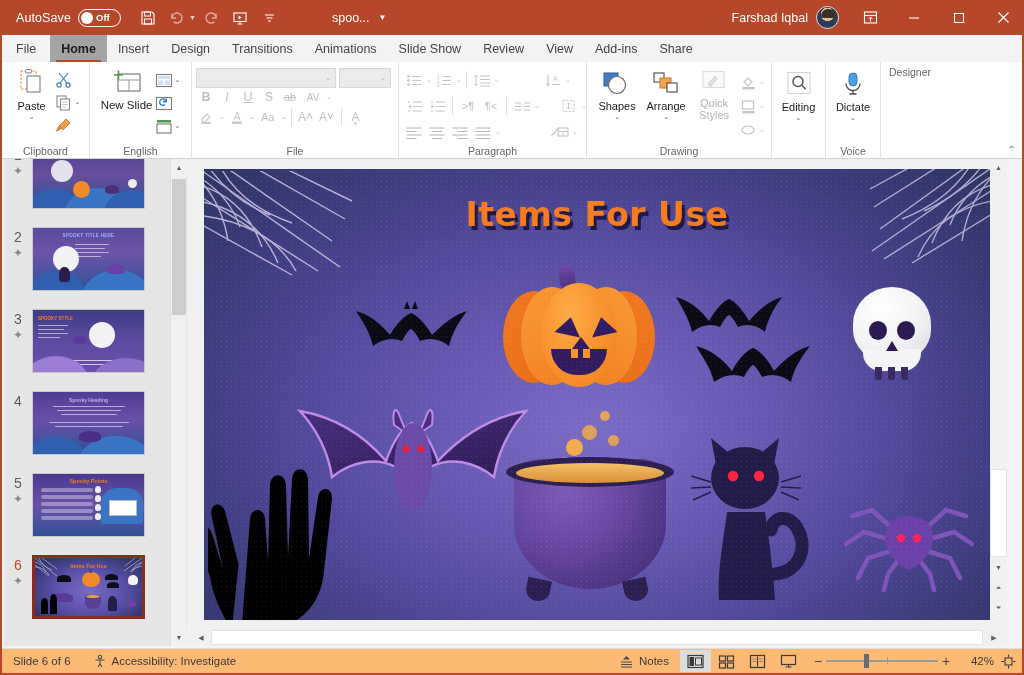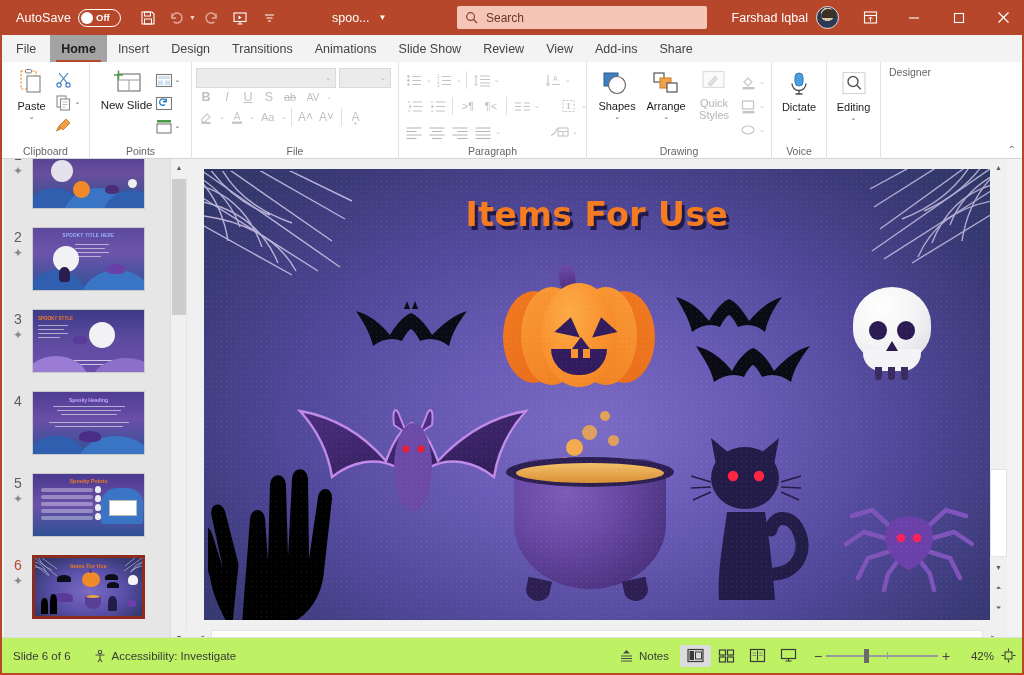--- a/index.html
+++ b/index.html
@@ -233,22 +233,22 @@
   }
   .sb-btn {
     position: absolute; display: flex; align-items: center; justify-content: center;
     font-size: 7px; color: #606060; background: #f0f0f0;
   }
   .sb-track { position: absolute; background: #fff; border: 1px solid #e3e3e3; }
 
   
   .statusbar {
     position: absolute; left: 0; bottom: 0;
-    width: 1020px; height: 36px;
-    background: #bef264; border-top: 1px solid #dedede;
+    width: 1020px; height: 25px;
+    background: #fdba74; border-top: 1px solid #dedede;
     display: flex; align-items: center;
     font-size: 11.5px; color: #3a3a3a;
   }
   .sb-item { display: flex; align-items: center; gap: 5px; padding: 0 11px; height: 25px; }
   .sb-right { margin-left: auto; display: flex; align-items: center; }
   .viewbtn {
     width: 31px; height: 22px; display: flex; align-items: center; justify-content: center;
   }
   .viewbtn.active { background: #dcdcdc; }
   .zoomslider { display: flex; align-items: center; gap: 0; margin: 0 6px; }
@@ -306,27 +306,20 @@
             <path d="M3 5h9M4.5 8h6M6 11h3" stroke="#fff" stroke-width="1.2"></path>
           </svg>
       </div>
     </div>
 
     <div class="tb-doc">
       <span class="tb-docname">spoo...</span>
       <span class="tb-doccaret">▼</span>
     </div>
 
-    <div class="tb-search">
-      <svg width="13" height="13" viewBox="0 0 14 14">
-          <circle cx="6" cy="6" r="4.2" fill="none" stroke="#8a4030" stroke-width="1.3"></circle>
-          <path d="M9.2 9.2L13 13" stroke="#8a4030" stroke-width="1.4"></path>
-        </svg>
-      <span class="tb-search-txt">Search</span>
-    </div>
 
     <div class="tb-right">
       <span class="tb-user">Farshad Iqbal</span>
       <span class="tb-avatar"></span>
       <div class="tb-winbtn restore-up">
         <svg width="15" height="15" viewBox="0 0 15 15">
             <rect x="1.5" y="2" width="12" height="11" fill="none" stroke="#fff" stroke-width="1.1"></rect>
             <path d="M1.5 5.5h12" stroke="#fff" stroke-width="1.1"></path>
             <path d="M7.5 11.5V7m-2 2 2-2 2 2" fill="none" stroke="#fff" stroke-width="1"></path>
           </svg>
@@ -438,21 +431,21 @@
             <div class="smallbtn">
               <svg width="18" height="15" viewBox="0 0 18 15">
                   <rect x="2" y="1" width="14" height="2.6" fill="#4c9a4c"></rect>
                   <rect x="2" y="5" width="14" height="9" fill="#fff" stroke="#7b7b7b" stroke-width="1.1"></rect>
                 </svg>
             </div>
             <span class="caret">⌄</span>
           </div>
         </div>
       </div>
-      <div class="rgroup-label">Points</div>
+      <div class="rgroup-label">English</div>
     </div>
 
     <div class="rgroup" style="width:207px">
       <div class="rgroup-body" style="flex-direction:column;align-items:flex-start;padding-top:3px;gap:2px;width:100%">
         <div class="fontrow" style="width:100%;gap:3px">
           <div class="combo" style="width:140px">
               <span class="c">⌄</span>
             </div>
           <div class="combo" style="width:52px">
               <span class="c">⌄</span>
@@ -652,48 +645,48 @@
                   <ellipse cx="8" cy="7" rx="6" ry="4" fill="none" stroke="#c4c4c4" stroke-width="1.2"></ellipse>
                 </svg>
               </span>
             <span class="caret dis">⌄</span>
           </div>
         </div>
       </div>
       <div class="rgroup-label">Drawing</div>
     </div>
 
+    <div class="rgroup" style="width:54px">
+      <div class="rgroup-body" style="padding-top:3px">
+        <div class="bigbtn" style="width:48px">
+          <svg width="30" height="28" viewBox="0 0 30 28">
+            <rect x="4" y="1.5" width="22" height="21" fill="#fff" stroke="#d4d4d4" stroke-width="1.1"></rect>
+            <circle cx="14" cy="10.5" r="5" fill="none" stroke="#5a5a5a" stroke-width="1.5"></circle>
+            <path d="M17.8 14.3l4 4" stroke="#5a5a5a" stroke-width="1.6"></path>
+          </svg>
+          <span class="lbl">Editing</span>
+          <span class="dncaret">⌄</span>
+        </div>
+      </div>
+      <div class="rgroup-label"></div>
+    </div>
+
     <div class="rgroup" style="width:55px">
       <div class="rgroup-body" style="padding-top:3px">
         <div class="bigbtn" style="width:48px">
           <svg width="28" height="28" viewBox="0 0 28 28">
             <rect x="10" y="2" width="8" height="13" rx="4" fill="#4a9fe0" stroke="#2f7ab8" stroke-width="1"></rect>
             <path d="M7 12.5a7 7 0 0 0 14 0" fill="none" stroke="#4a4a4a" stroke-width="1.3"></path>
             <path d="M14 19.5v3.5M10.5 23h7" stroke="#4a4a4a" stroke-width="1.3"></path>
           </svg>
           <span class="lbl">Dictate</span>
           <span class="dncaret">⌄</span>
         </div>
       </div>
       <div class="rgroup-label">Voice</div>
-    </div>
-
-    <div class="rgroup" style="width:54px">
-      <div class="rgroup-body" style="padding-top:3px">
-        <div class="bigbtn" style="width:48px">
-          <svg width="30" height="28" viewBox="0 0 30 28">
-            <rect x="4" y="1.5" width="22" height="21" fill="#fff" stroke="#d4d4d4" stroke-width="1.1"></rect>
-            <circle cx="14" cy="10.5" r="5" fill="none" stroke="#5a5a5a" stroke-width="1.5"></circle>
-            <path d="M17.8 14.3l4 4" stroke="#5a5a5a" stroke-width="1.6"></path>
-          </svg>
-          <span class="lbl">Editing</span>
-          <span class="dncaret">⌄</span>
-        </div>
-      </div>
-      <div class="rgroup-label"></div>
     </div>
 
     <div class="rgroup" style="width:58px;border-right:none">
       <div class="rgroup-label">Designer</div>
     </div>
 
     <div style="position:absolute;right:6px;bottom:3px;font-size:10px;color:#707070">⌃</div>
   </div>
 
   <div class="thumbpane">

